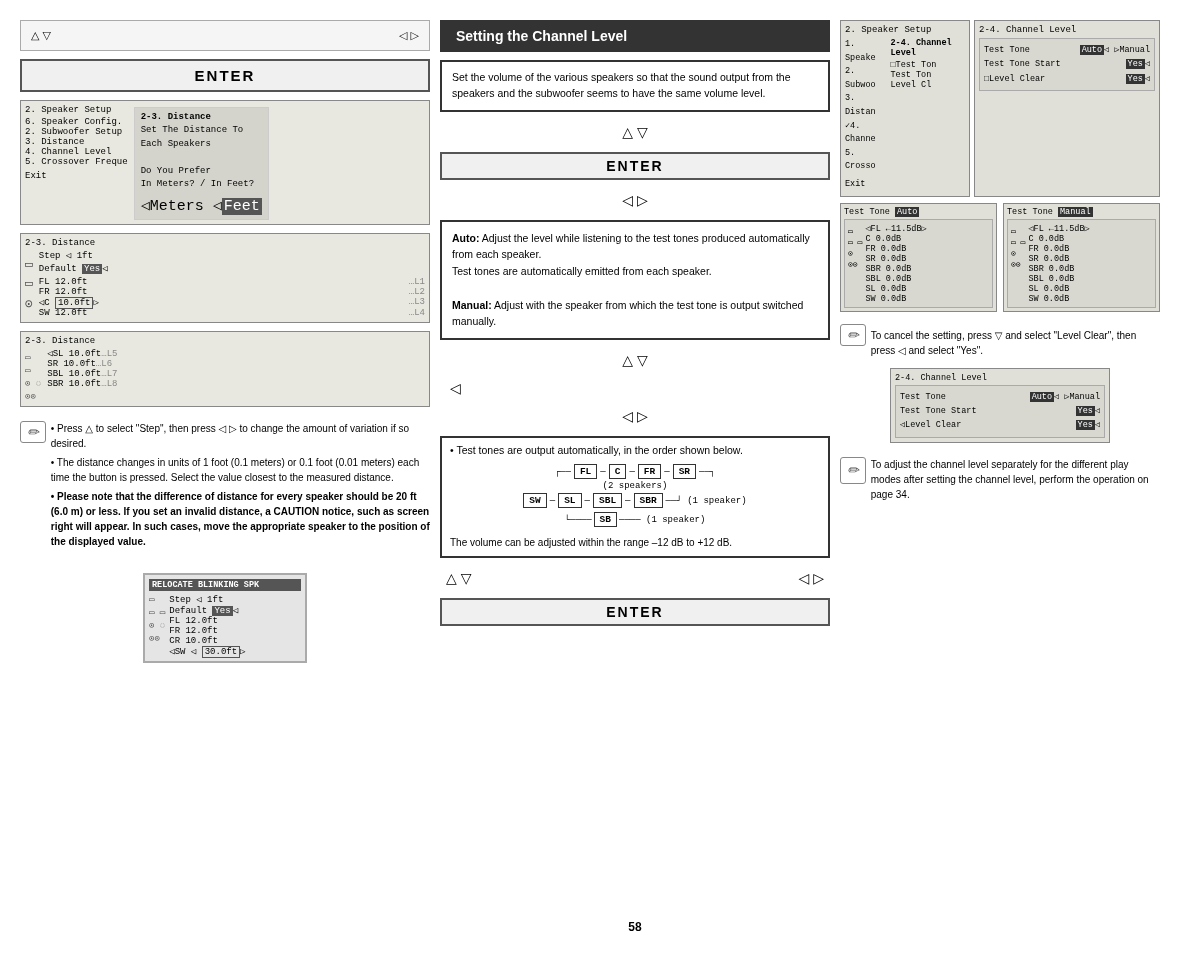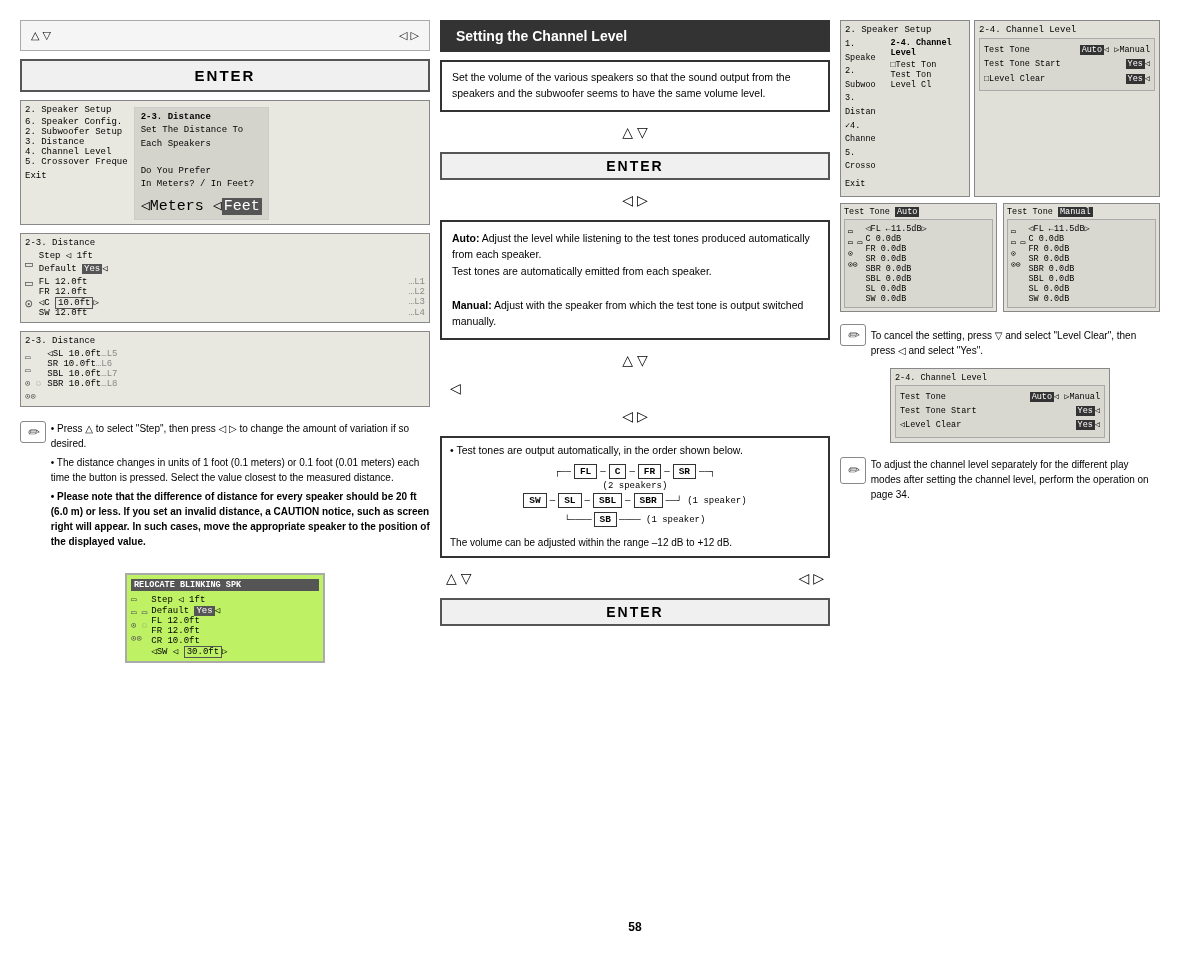--- a/index.html
+++ b/index.html
@@ -94,25 +94,25 @@
       font-weight: bold;
     }
 
     .bold-note {
       font-weight: bold;
     }
 
     .relocate-box {
       border: 2px solid #aaa;
       padding: 4px;
-      background: #bef264;
+      background: #e5e5e5;
       font-family: 'Courier New', monospace;
       font-size: 9px;
       margin-top: 6px;
-      width: 200px;
+      width: 164px;
       margin-left: auto;
       margin-right: auto;
     }
 
     .relocate-header {
       background: #555;
       color: #fff;
       font-size: 8.5px;
       padding: 1px 3px;
       margin-bottom: 3px;

